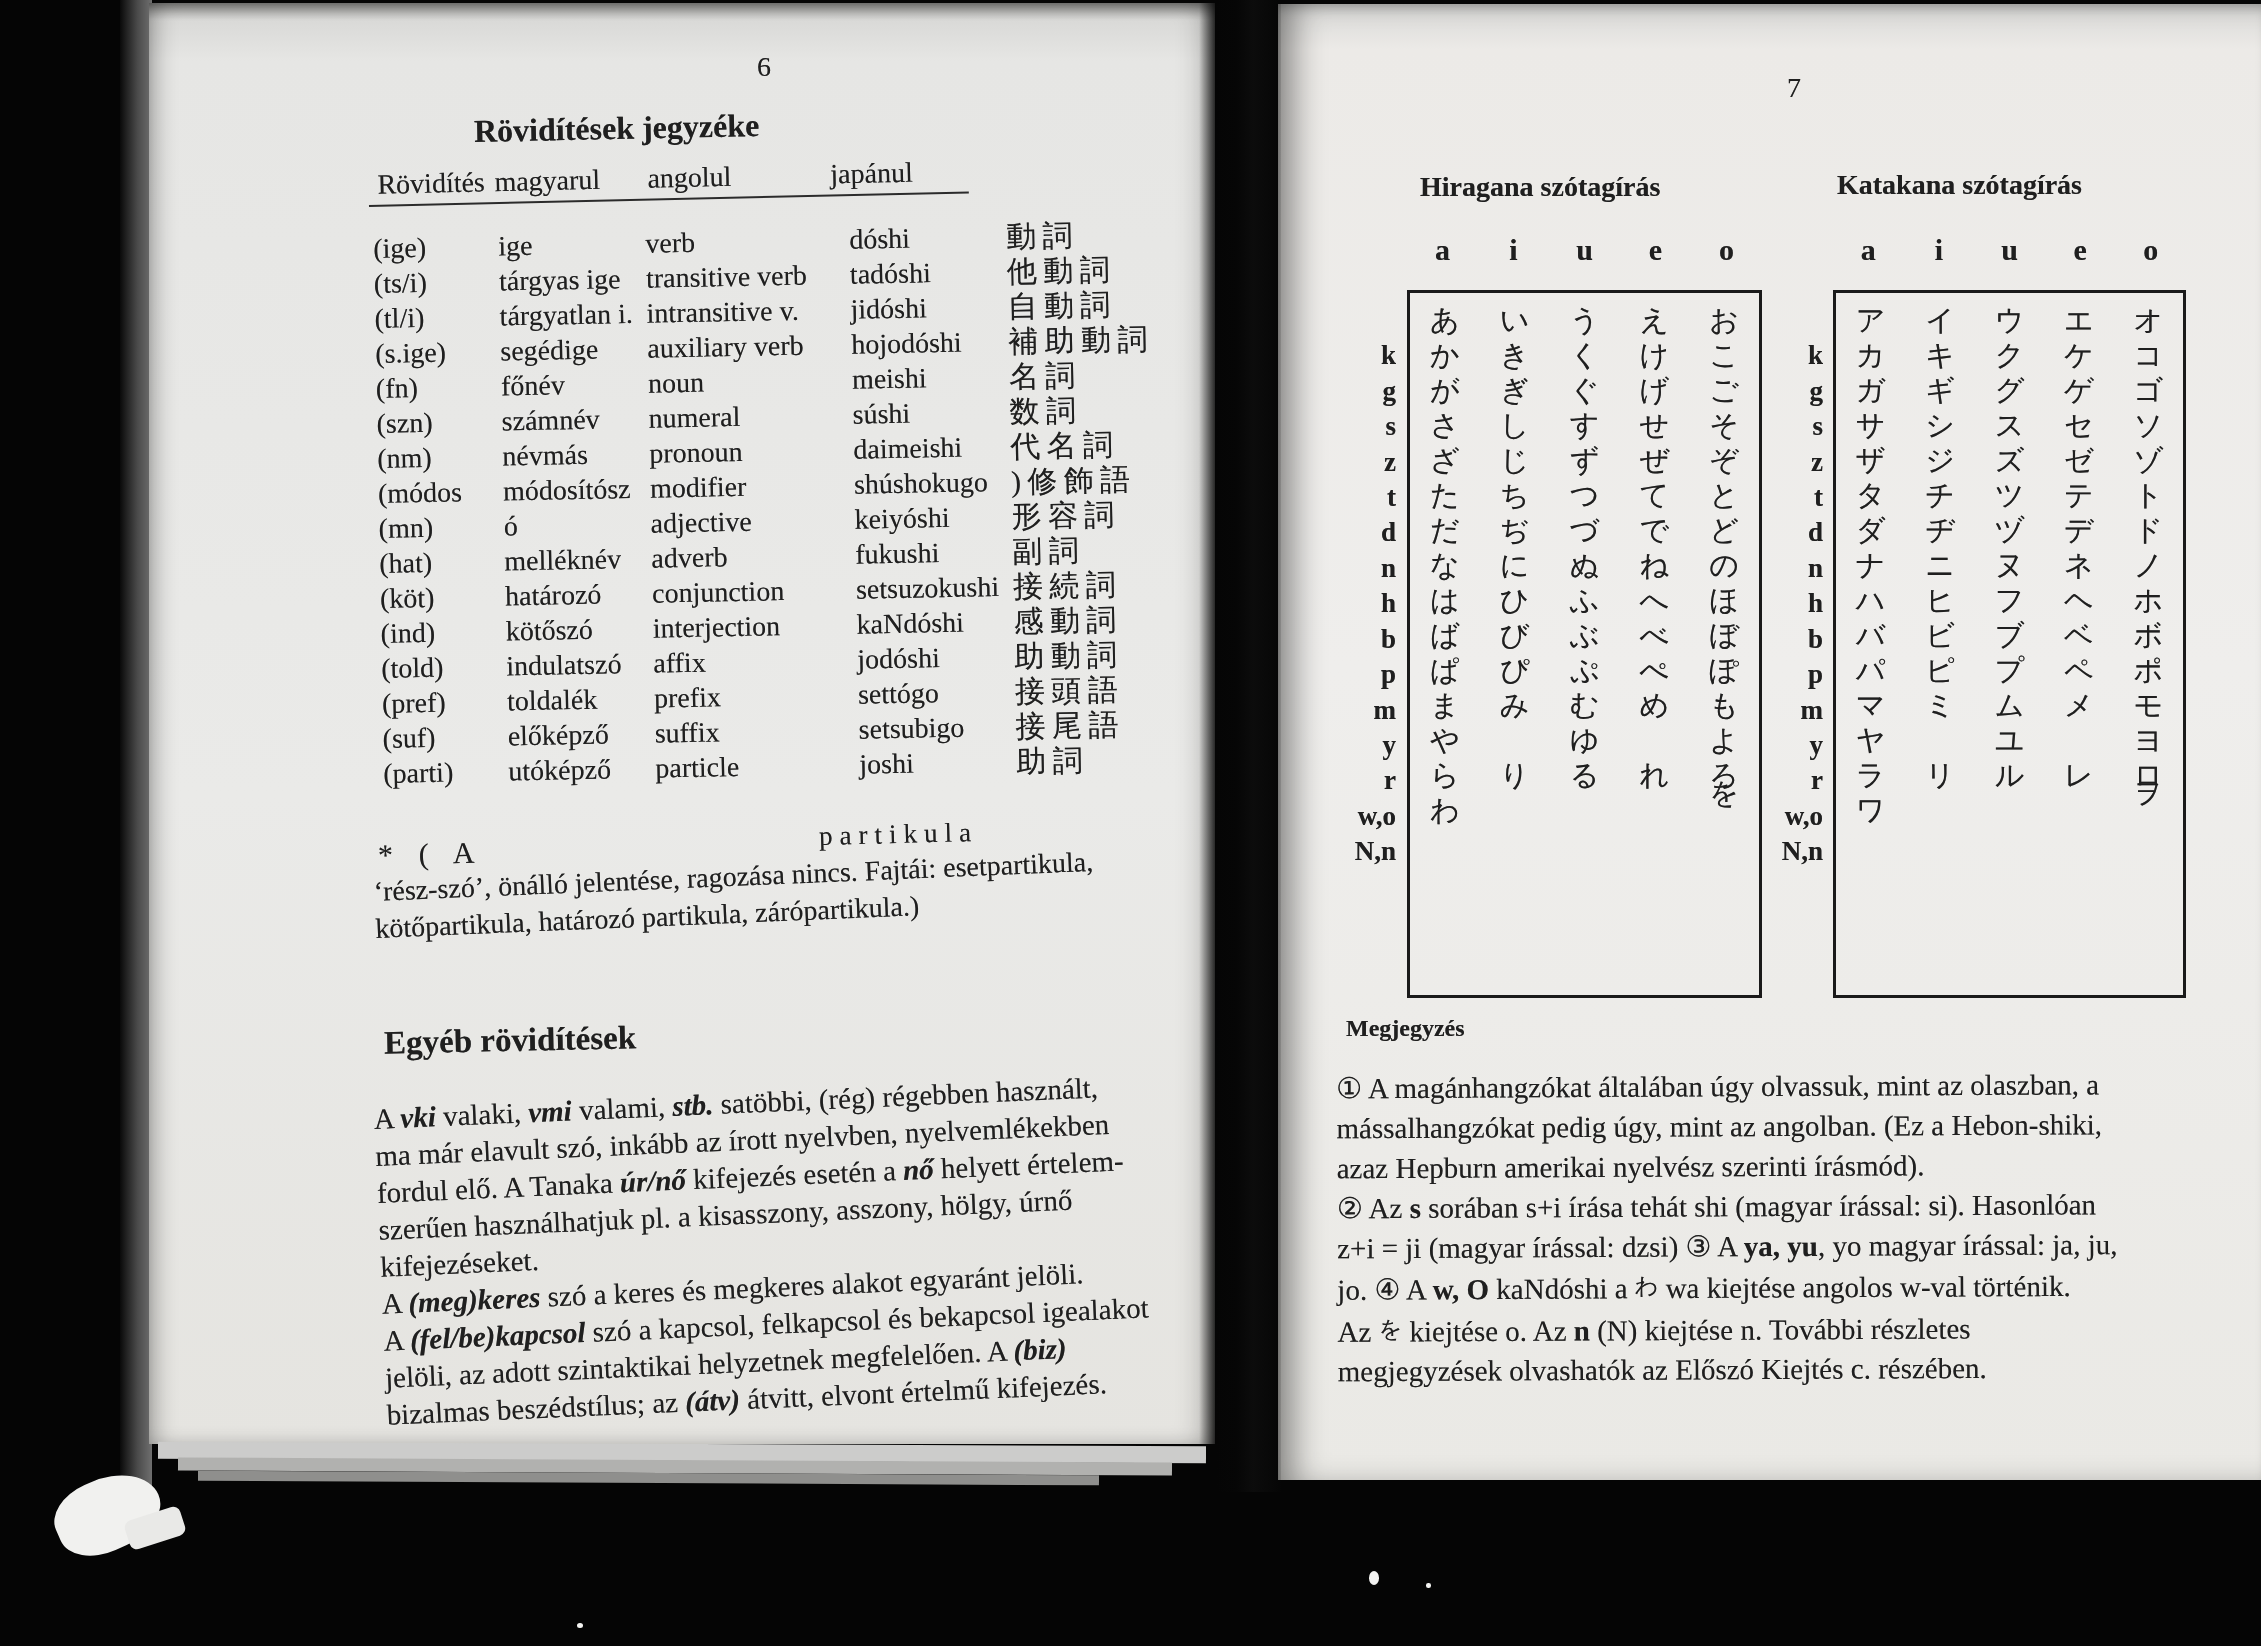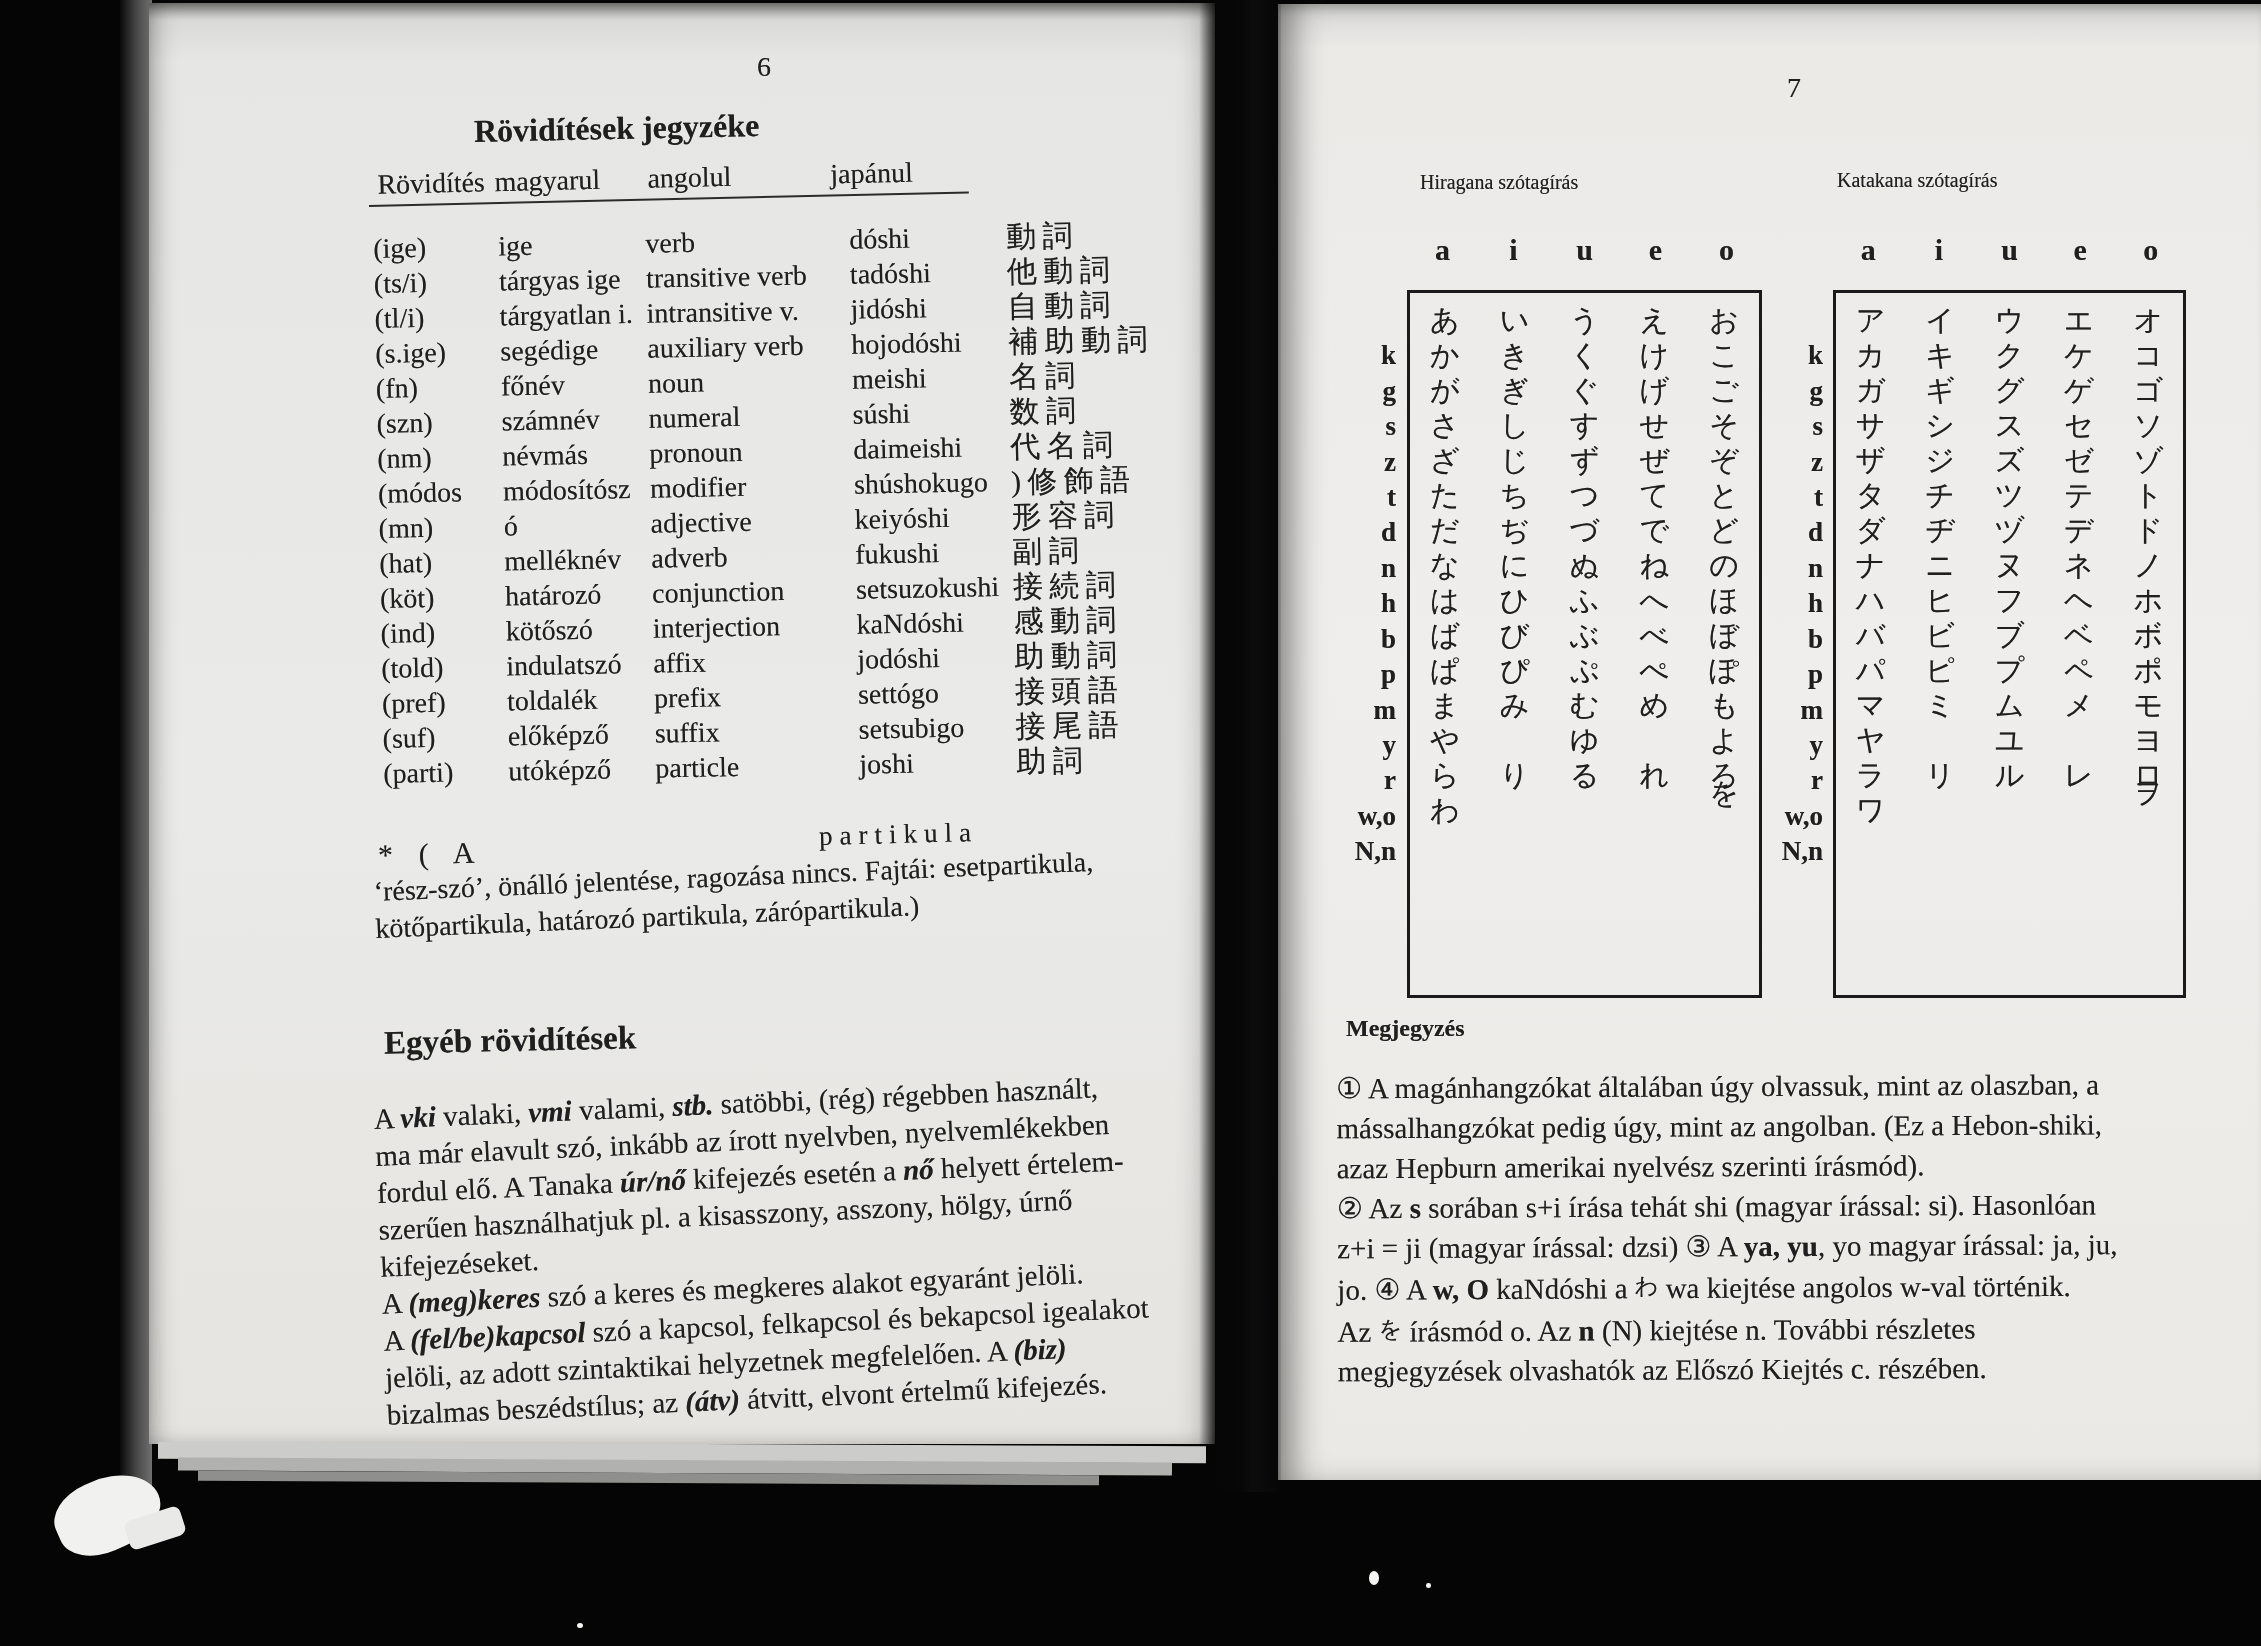--- a/index.html
+++ b/index.html
@@ -58,21 +58,21 @@
   .fn-marker{left:229px;top:834px;font-size:30px;word-spacing:13px;letter-spacing:2.6px;transform:rotate(-1.5deg);}
   .fn-lines{left:224px;top:870px;width:863px;font-size:28px;line-height:37px;
     transform:rotate(-2.4deg);transform-origin:left top;}
   .sec2-title{left:235px;top:1019px;font-size:33px;font-weight:bold;transform:rotate(-1.2deg);white-space:nowrap;}
   .sec2-body{left:224px;top:1098px;width:869px;font-size:29px;line-height:37px;
     transform:rotate(-2.5deg);transform-origin:left top;}
   .line{white-space:nowrap;}
 
   
   .pg7{left:509px;top:68px;font-size:28px;}
-  .kana-title{font-size:20px;font-weight:normal;white-space:nowrap;}
+  .kana-title{font-size:28px;font-weight:bold;white-space:nowrap;}
   .hira-title{left:142px;top:167px;}
   .kata-title{left:559px;top:165px;}
   .vowel-row{display:flex;font-size:30px;font-weight:bold;}
   .vowel-row span{flex:1;text-align:center;}
   .vr-hira{left:129px;top:229px;width:355px;}
   .vr-kata{left:555px;top:229px;width:353px;}
   .kana-box{border:3.2px solid #1a1a1a;padding-top:10.3px;}
   .box-hira{left:129px;top:286px;width:355px;height:708px;}
   .box-kata{left:555px;top:286px;width:353px;height:708px;}
   .kana-row{display:flex;height:35px;align-items:center;}
@@ -525,21 +525,21 @@
     </div>
 
   <div class="abs notes-title ink">Megjegyzés</div>
   <div class="abs notes-body ink">
       <div class="line"><span>① A magánhangzókat általában úgy olvassuk, mint az olaszban, a</span></div>
       <div class="line"><span>mássalhangzókat pedig úgy, mint az angolban. (Ez a Hebon-shiki,</span></div>
       <div class="line"><span>azaz Hepburn amerikai nyelvész szerinti írásmód).</span></div>
       <div class="line"><span>② Az </span><span class="s-b">s</span><span> sorában  s+i  írása tehát shi (magyar írással: si). Hasonlóan</span></div>
       <div class="line"><span>z+i = ji (magyar írással: dzsi) ③ A </span><span class="s-b">ya, yu</span><span>, yo magyar írással: ja, ju,</span></div>
       <div class="line"><span>jo.  ④ A </span><span class="s-b">w, O</span><span> kaNdóshi a </span><span class="s-k">わ</span><span>  wa kiejtése angolos w-val történik.</span></div>
-      <div class="line"><span>Az  </span><span class="s-k">を</span><span>  írásmód o.  Az </span><span class="s-b">n</span><span> (N) kiejtése n. További részletes</span></div>
+      <div class="line"><span>Az  </span><span class="s-k">を</span><span>  kiejtése o.  Az </span><span class="s-b">n</span><span> (N) kiejtése n. További részletes</span></div>
       <div class="line"><span>megjegyzések olvashatók az Előszó  Kiejtés c. részében.</span></div>
     </div>
 </div>
 
 <div class="abs gutter"></div>
 <div class="abs stack1"></div>
 <div class="abs stack2"></div>
 <div class="abs stack3"></div>
 <div class="abs clasp"></div>
 <div class="abs clasp2"></div>

